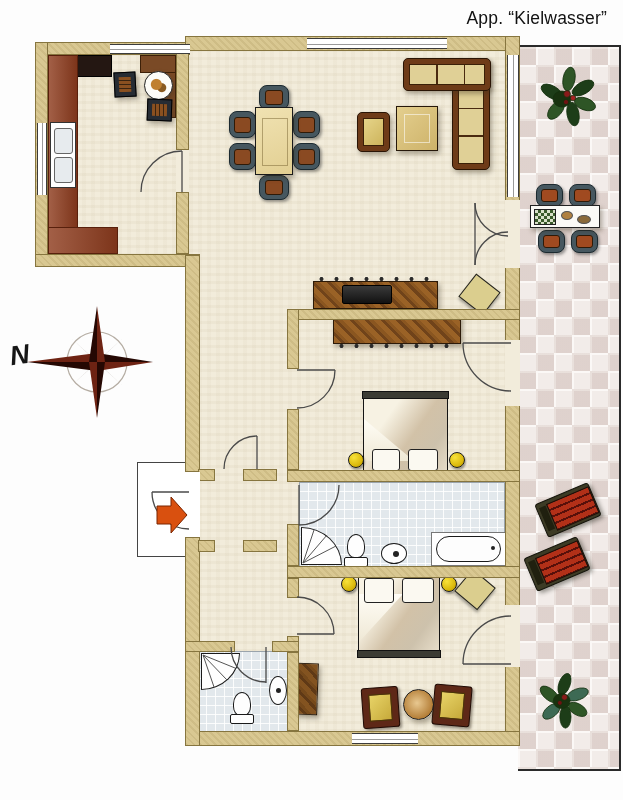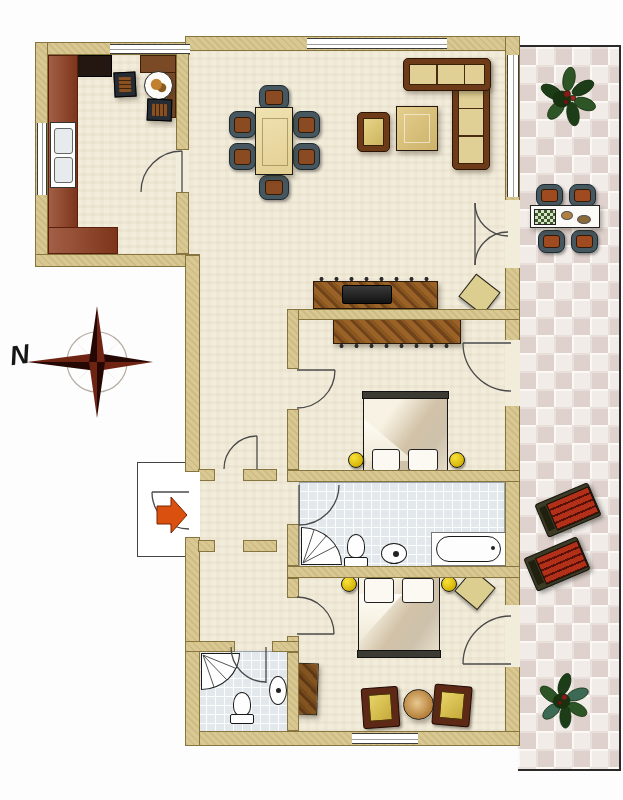--- a/index.html
+++ b/index.html
@@ -322,14 +322,15 @@
         <polygon points="128,62 72,71 72,62" fill="#6e2313"></polygon>
         <polygon points="72,6 64,62 72,62" fill="#250803"></polygon>
         <polygon points="72,6 80,62 72,62" fill="#6e2313"></polygon>
         <polygon points="72,118 64,62 72,62" fill="#6e2313"></polygon>
         <polygon points="72,118 80,62 72,62" fill="#250803"></polygon>
       </g>
     </svg>
   </div>
   <div id="north-label">N</div>
 
+  <div id="title">App. “Kielwasser”</div>
 
 </div>
 
 </body></html>

